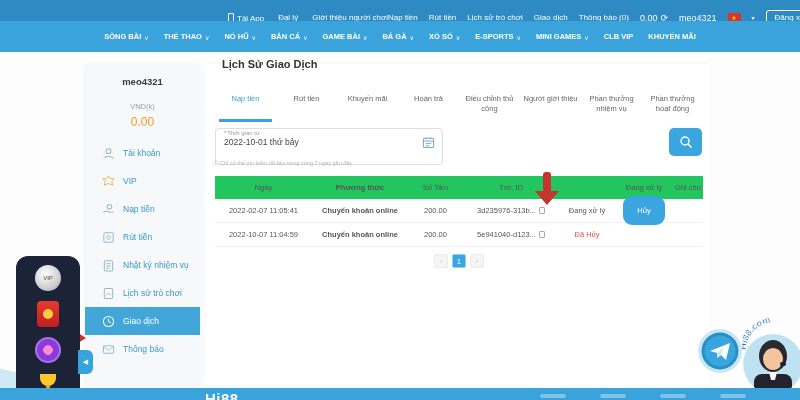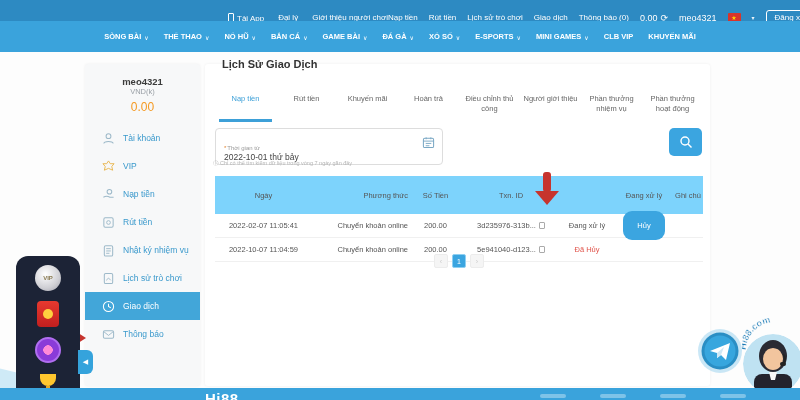--- a/index.html
+++ b/index.html
@@ -22,52 +22,52 @@
 
   
   #mainnav { left:0; top:21px; width:800px; height:31px; background:#3aa3dc; display:flex; align-items:center; justify-content:center; gap:15px; color:#fff; font-size:7.5px; font-weight:bold; }
   .navitem { display:flex; align-items:center; gap:3px; cursor:pointer; white-space:nowrap; }
   .navitem .nv { font-weight:normal; font-size:6px; margin-top:1px; }
 
   
   #sidebar { left:85px; top:64px; width:115px; height:322px; background:#f7f8f9; border-radius:3px; box-shadow:0 0 3px rgba(0,0,0,.06); }
   #sidebar .uinfo { text-align:center; padding-top:12px; }
   .uinfo .n { font-size:9.5px; font-weight:bold; color:#3b3b3b; }
-  .uinfo .c { font-size:7.5px; color:#9aa0a6; margin-top:0; }
+  .uinfo .c { font-size:7.5px; color:#9aa0a6; margin-top:15px; }
   .uinfo .b { font-size:12px; color:#f59a23; margin-top:4px; }
   #side-items { margin-top:10px; }
   .sitem { display:flex; align-items:center; gap:8px; height:28px; padding-left:17px; color:#3a99cc; font-size:8.5px; cursor:pointer; }
   .sitem svg { flex:0 0 auto; }
   .sitem.active { background:#42a6d9; color:#fff; }
 
   
   #maincard { left:205px; top:64px; width:505px; height:322px; background:#fff; border-radius:3px; box-shadow:0 0 3px rgba(0,0,0,.06); }
   #page-title { left:222px; top:58px; font-size:11px; font-weight:bold; color:#333; }
   #tabs { left:215px; top:90px; width:488px; display:flex; }
   .tab { flex:1; text-align:center; font-size:7.5px; color:#666; padding:4px 2px 8px; cursor:pointer; line-height:1.35; position:relative; }
   .tab.active { color:#3da0d8; }
   .tab.active::after { content:""; position:absolute; left:4px; right:4px; bottom:0; height:3px; background:#3da0d8; }
 
   
-  .datebox { top:128px; height:37px; background:#fff; border:1px solid #ddd; border-radius:4px; padding:16px 8px; }
+  .datebox { top:128px; height:37px; background:#fff; border:1px solid #ddd; border-radius:4px; padding:1px 8px; }
   #date-from { left:215px; width:228px; }
   #date-to { left:451px; width:212px; }
   .dlabel { font-size:6px; color:#999; }
   .dlabel .req { color:#e08330; margin-right:1px; }
   .dvalue { font-size:8.5px; color:#444; margin-top:1px; }
   .calicon { position:absolute; right:7px; top:7px; }
   #search-btn { left:669px; top:128px; width:33px; height:28px; background:#3ba5e0; border-radius:5px; display:flex; align-items:center; justify-content:center; cursor:pointer; }
   #date-note { left:213px; top:160px; font-size:5.5px; color:#b5b5b5; }
 
   
   #table { left:215px; top:176px; width:488px; font-size:7.5px; color:#555; }
   .trow { display:flex; align-items:center; }
-  .thead { background:#7dd3fc; height:38px; color:#555; }
+  .thead { background:#22c55e; height:23px; color:#555; }
   .tbody-row { height:24px; border-bottom:1px solid #f0f0f0; background:#fff; }
-  .c1{width:97px;text-align:center;} .c2{width:96px;text-align:right;} .c3{width:55px;text-align:center;}
+  .c1{width:97px;text-align:center;} .c2{width:96px;text-align:center;font-weight:bold;} .c3{width:55px;text-align:center;}
   .c4{width:96px;text-align:center;} .c5{width:56px;text-align:center;} .c6{width:58px;text-align:center;} .c7{width:30px;text-align:center;}
   .txn { display:inline-flex; align-items:center; gap:3px; }
   .copyicon { width:6px; height:7px; border:1px solid #aaa; border-radius:1px; display:inline-block; }
   .status-cancel { color:#e0534a; }
   .cancel-btn { display:inline-block; background:#3ba5e0; color:#fff; border-radius:9px; padding:10px 14px; font-size:7.5px; cursor:pointer; }
 
   
   #pagination { left:215px; top:254px; width:488px; display:flex; justify-content:center; gap:4px; }
   .pg { width:14px; height:14px; border-radius:2px; display:flex; align-items:center; justify-content:center; font-size:7px; }
   .pg.dis { background:#f5f5f5; border:1px solid #ececec; color:#ccc; }

